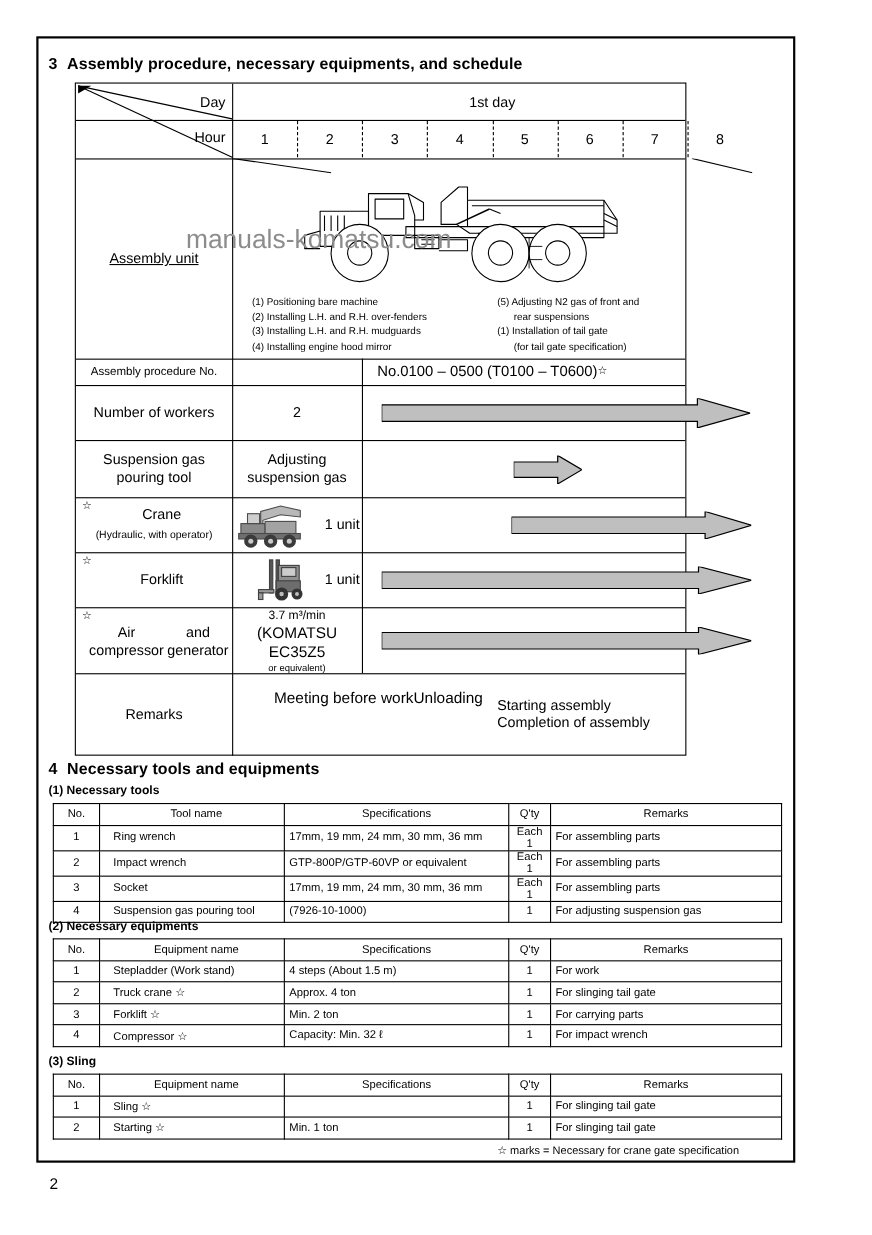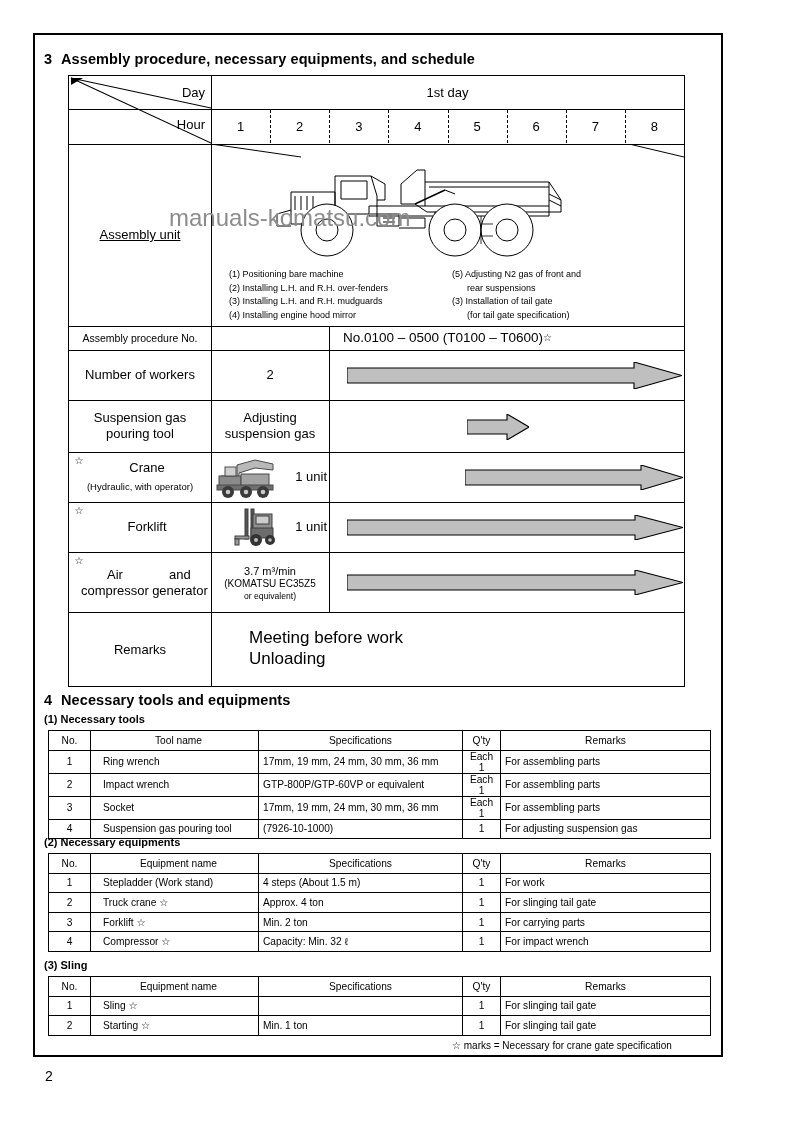--- a/index.html
+++ b/index.html
@@ -21,21 +21,21 @@
     position:absolute;font-size:14.5px;font-weight:bold;letter-spacing:.1px;
     white-space:nowrap;
   }
   .sec-head .num{display:inline-block;width:17px;}
   .sub-head{
     position:absolute;font-size:11px;font-weight:bold;white-space:nowrap;
   }
 
   
   .sched{
-    position:absolute;left:68px;top:75px;width:617px;height:612px;
+    position:absolute;left:68px;top:75px;width:556px;height:612px;
     border:1.6px solid #000;box-sizing:border-box;
   }
   .sched .vline{position:absolute;top:0;bottom:0;width:0;border-left:1.3px solid #000;}
   .sched .hline{position:absolute;left:0;right:0;height:0;border-top:1.3px solid #000;}
   .cell{position:absolute;display:flex;align-items:center;justify-content:center;
         text-align:center;line-height:1.22;box-sizing:border-box;}
   .c-lab{font-size:13px;}
 
   .star{font-size:10px;line-height:1;}
 
@@ -184,21 +184,21 @@
 
   <div class="proc-list" style="left:160px;top:192px;">
     <span class="li">(1) Positioning bare machine</span>
     <span class="li">(2) Installing L.H. and R.H. over-fenders</span>
     <span class="li">(3) Installing L.H. and R.H. mudguards</span>
     <span class="li">(4) Installing engine hood mirror</span>
   </div>
   <div class="proc-list" style="left:383px;top:192px;">
     <span class="li">(5) Adjusting N2 gas of front and</span>
     <span class="ind">rear suspensions</span>
-    <span class="li">(3) Installation of tail gate</span>
+    <span class="li">(1) Installation of tail gate</span>
     <span class="ind">(for tail gate specification)</span>
   </div>
 
   <div class="cell" style="left:0;top:250px;width:142px;height:24px;font-size:10.5px;">Assembly procedure No.</div>
   <div class="cell" style="left:142px;top:250px;width:473px;height:24px;font-size:13.5px;">
     <span>No.0100 – 0500 (T0100 – T0600)</span>
       <sup class="star">☆</sup>
   </div>
 
   <div class="cell c-lab" style="left:0;top:274px;width:142px;height:50px;">Number of workers</div>
@@ -286,33 +286,37 @@
     </svg>
   </div>
 
   <div class="cell" style="left:4px;top:479px;width:12px;height:12px;font-size:10px;">☆</div>
   <div class="cell c-lab" style="left:12px;top:486px;width:130px;height:42px;flex-direction:row;">
     <span>Air compressor</span>
     <span>and generator</span>
   </div>
   <div class="cell" style="left:142px;top:482px;width:118px;height:50px;flex-direction:column;">
     <span style="font-size:11px;">3.7 m³/min</span>
-    <span style="font-size:10px;">(KOMATSU EC35Z5</span>
+    <span style="font-size:14px;">(KOMATSU EC35Z5</span>
     <span style="font-size:8.6px;">or equivalent)</span>
   </div>
   <div class="arrow" style="position:absolute;left:278px;top:494px;">
     <svg width="336" height="25" viewBox="0 0 336 25">
       <polygon points="0,5 288,5 288,0 336,12.5 288,25 288,20 0,20" fill="#bfbfbf" stroke="#000" stroke-width="1.1"></polygon>
     </svg>
   </div>
 
   <div class="cell c-lab" style="left:0;top:536px;width:142px;height:75px;">Remarks</div>
-  <div class="cell" style="left:180px;top:550px;width:190px;height:46px;flex-direction:column;align-items:flex-start;font-size:17px;">
+  <div class="cell" style="left:180px;top:550px;width:190px;height:46px;flex-direction:row;align-items:flex-start;font-size:14px;">
     <span>Meeting before work</span>
     <span>Unloading</span>
+  </div>
+  <div class="cell" style="left:383px;top:550px;width:200px;height:46px;flex-direction:column;align-items:flex-start;font-size:13px;">
+    <span>Starting assembly</span>
+    <span>Completion of assembly</span>
   </div>
 </div>
 
 <div class="sec-head" style="left:44px;top:692px;">
   <span class="num">4</span><span>Necessary tools and equipments</span>
 </div>
 
 <div class="sub-head" style="left:44px;top:713px;">(1)  Necessary tools</div>
 <table class="dtable thick" id="tools-table" style="left:48px;top:730px;">
     <thead>

